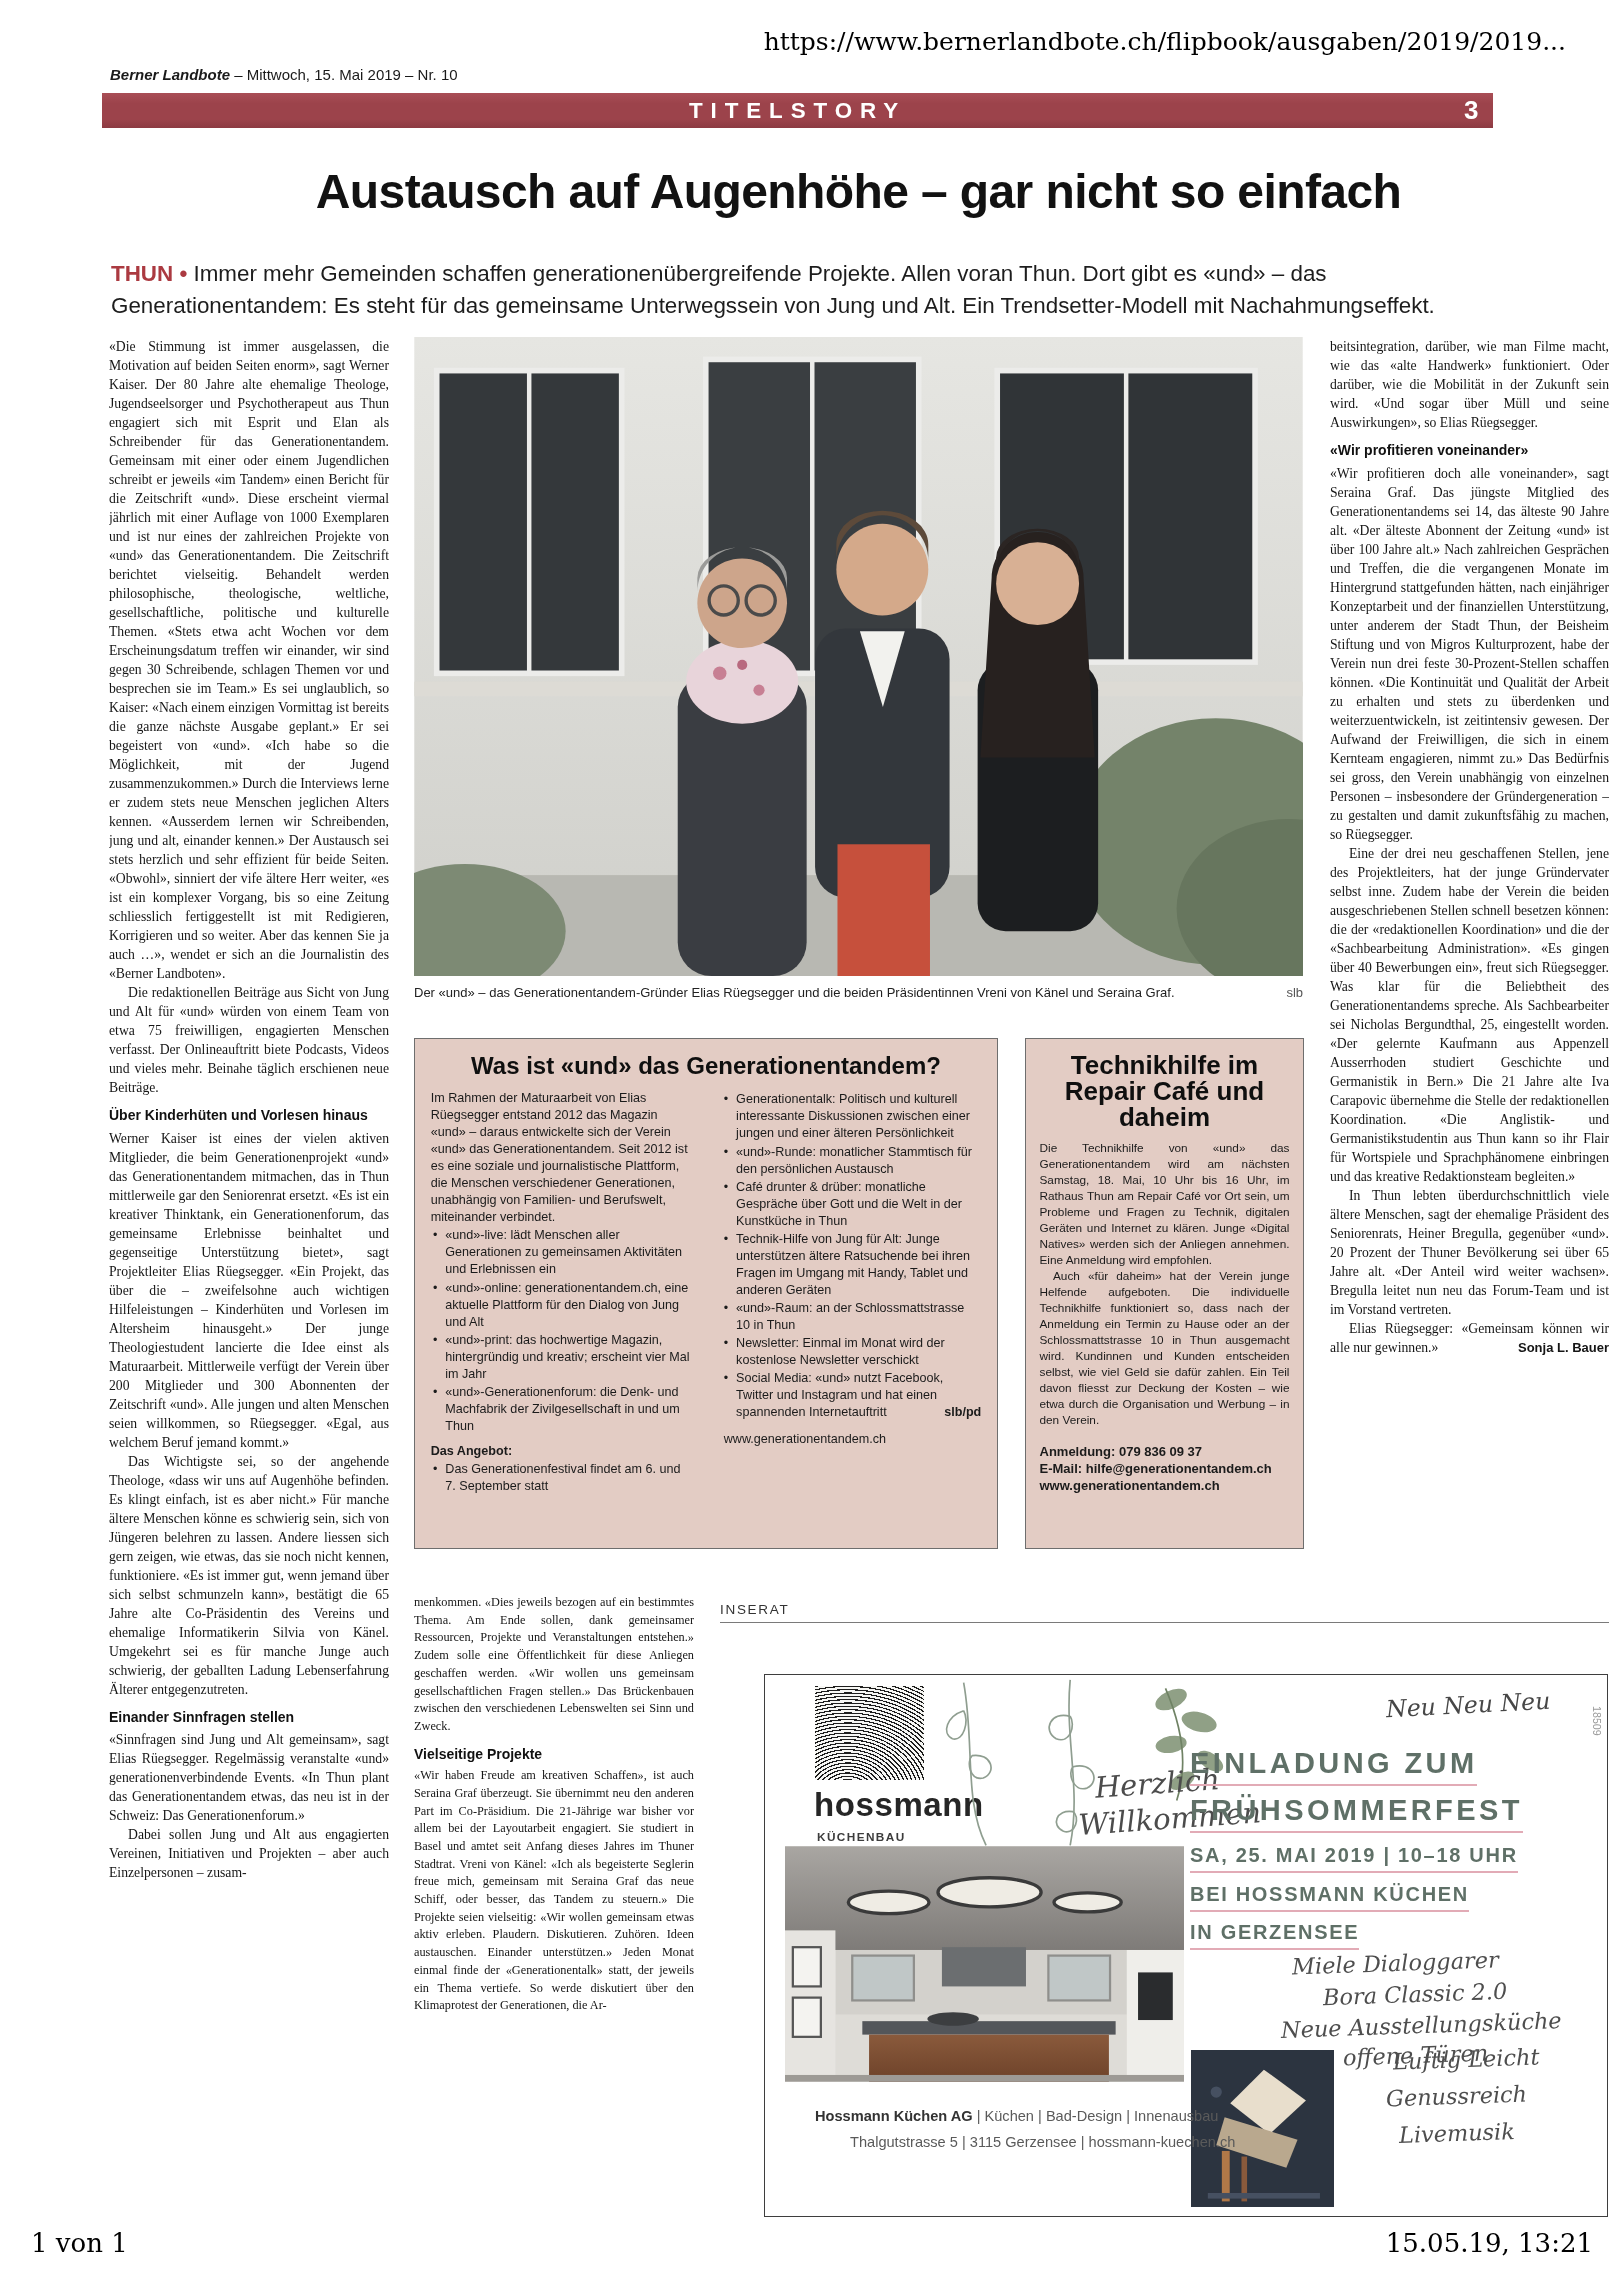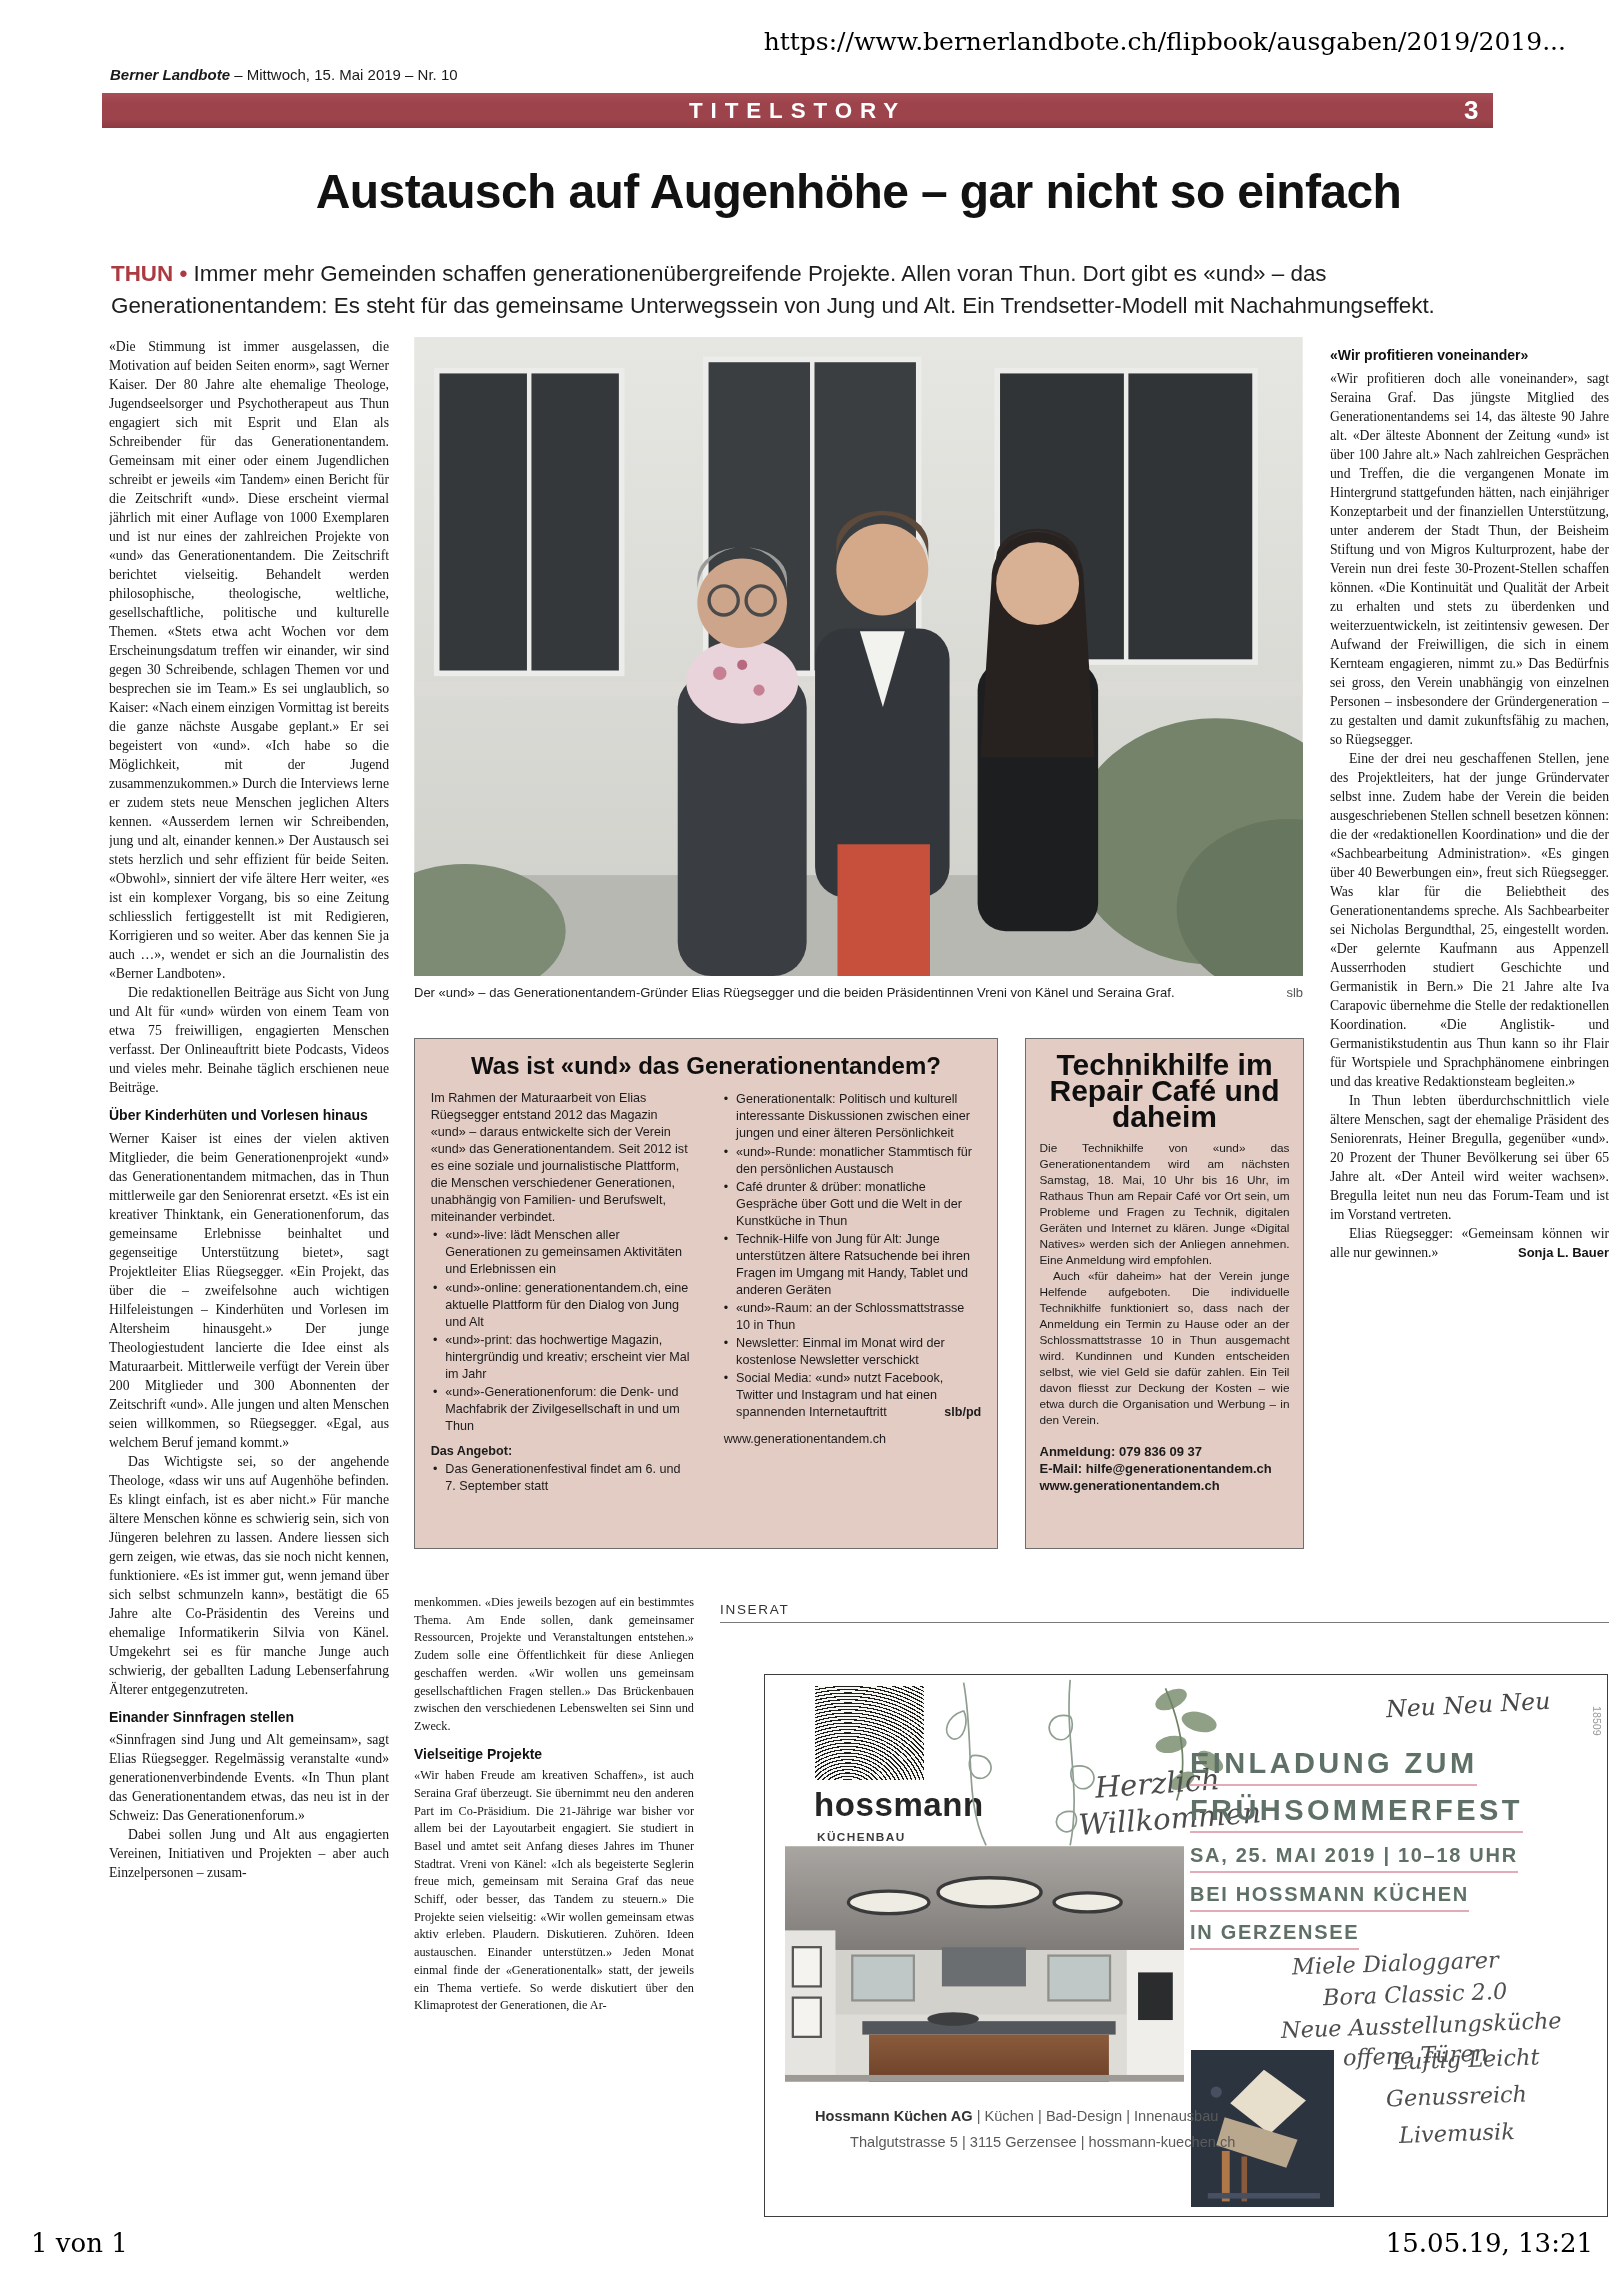--- a/index.html
+++ b/index.html
@@ -53,21 +53,21 @@
   .ib-cols { display:flex; gap:31px; }
   .ib-col { width:264px; font-size:12.6px; line-height:17px; }
   .box ul { list-style:none; }
   .box li { position:relative; padding-left:14.6px; margin-top:1.1px; }
   .box li::before { content:"•"; position:absolute; left:2.2px; top:0; }
   .offer-h { font-weight:bold; margin-top:7.9px; }
   .ib-credit { float:right; font-weight:bold; }
   .ib-web { margin-top:10px; padding-left:2.2px; }
 
   #techbox { left:1025px; top:1038px; width:279px; height:511px; padding:12.3px 13.5px; }
-  #techbox h2 { text-align:center; font-size:30px; line-height:26px; margin:1.1px 0 10px; color:#0f0f0f; }
+  #techbox h2 { text-align:center; font-size:26px; line-height:26px; margin:1.1px 0 10px; color:#0f0f0f; }
   #techbox p { font-size:11.8px; line-height:16px; text-align:justify; }
   #techbox p.ind { text-indent:13.5px; }
   .tb-contact { margin-top:14.6px; font-weight:bold; font-size:13px; line-height:17px; }
 
   
   #inserat-label { position:absolute; left:720px; top:1602px; font-size:13.5px; letter-spacing:1.7px; color:#333; }
   #inserat-rule  { position:absolute; left:720px; top:1622px; width:889px; border-top:1.7px solid #7a7a7a; }
 
   
   #adbox { position:absolute; left:764px; top:1674px; width:844px; height:543px;
@@ -227,20 +227,21 @@
   </div>
 </div>
 
 <div id="col2b" class="acol">
   <p>menkommen. «Dies jeweils bezogen auf ein bestimmtes Thema. Am Ende sollen, dank gemeinsamer Ressourcen, Projekte und Veranstaltungen entstehen.» Zudem solle eine Öffentlichkeit für diese Anliegen geschaffen werden. «Wir wollen uns gemeinsam gesellschaftlichen Fragen stellen.» Das Brückenbauen zwischen den verschiedenen Lebenswelten sei Sinn und Zweck.</p>
   <h3>Vielseitige Projekte</h3>
   <p>«Wir haben Freude am kreativen Schaffen», ist auch Seraina Graf überzeugt. Sie übernimmt neu den anderen Part im Co-Präsidium. Die 21-Jährige war bisher vor allem bei der Layoutarbeit engagiert. Sie studiert in Basel und amtet seit Anfang dieses Jahres im Thuner Stadtrat. Vreni von Känel: «Ich als begeisterte Seglerin freue mich, gemeinsam mit Seraina Graf das neue Schiff, oder besser, das Tandem zu steuern.» Die Projekte seien vielseitig: «Wir wollen gemeinsam etwas aktiv erleben. Plaudern. Diskutieren. Zuhören. Ideen austauschen. Einander unterstützen.» Jeden Monat einmal finde der «Generationentalk» statt, der jeweils ein Thema vertiefe. So werde diskutiert über den Klimaprotest der Generationen, die Ar-</p>
 </div>
 
 <div id="col5" class="acol">
+  <p>beitsintegration, darüber, wie man Filme macht, wie das «alte Handwerk» funktioniert. Oder darüber, wie die Mobilität in der Zukunft sein wird. «Und sogar über Müll und seine Auswirkungen», so Elias Rüegsegger.</p>
   <h3>«Wir profitieren voneinander»</h3>
   <p>«Wir profitieren doch alle voneinander», sagt Seraina Graf. Das jüngste Mitglied des Generationentandems sei 14, das älteste 90 Jahre alt. «Der älteste Abonnent der Zeitung «und» ist über 100 Jahre alt.» Nach zahlreichen Gesprächen und Treffen, die die vergangenen Monate im Hintergrund stattgefunden hätten, nach einjähriger Konzeptarbeit und der finanziellen Unterstützung, unter anderem der Stadt Thun, der Beisheim Stiftung und von Migros Kulturprozent, habe der Verein nun drei feste 30-Prozent-Stellen schaffen können. «Die Kontinuität und Qualität der Arbeit zu erhalten und stets zu überdenken und weiterzuentwickeln, ist zeitintensiv gewesen. Der Aufwand der Freiwilligen, die sich in einem Kernteam engagieren, nimmt zu.» Das Bedürfnis sei gross, den Verein unabhängig von einzelnen Personen – insbesondere der Gründergeneration – zu gestalten und damit zukunftsfähig zu machen, so Rüegsegger.</p>
   <p class="ind">Eine der drei neu geschaffenen Stellen, jene des Projektleiters, hat der junge Gründervater selbst inne. Zudem habe der Verein die beiden ausgeschriebenen Stellen schnell besetzen können: die der «redaktionellen Koordination» und die der «Sachbearbeitung Administration». «Es gingen über 40 Bewerbungen ein», freut sich Rüegsegger. Was klar für die Beliebtheit des Generationentandems spreche. Als Sachbearbeiter sei Nicholas Bergundthal, 25, eingestellt worden. «Der gelernte Kaufmann aus Appenzell Ausserrhoden studiert Geschichte und Germanistik in Bern.» Die 21 Jahre alte Iva Carapovic übernehme die Stelle der redaktionellen Koordination. «Die Anglistik- und Germanistikstudentin aus Thun kann so ihr Flair für Wortspiele und Sprachphänomene einbringen und das kreative Redaktionsteam begleiten.»</p>
   <p class="ind">In Thun lebten überdurchschnittlich viele ältere Menschen, sagt der ehemalige Präsident des Seniorenrats, Heiner Bregulla, gegenüber «und». 20 Prozent der Thuner Bevölkerung sei über 65 Jahre alt. «Der Anteil wird weiter wachsen». Bregulla leitet nun neu das Forum-Team und ist im Vorstand vertreten.</p>
   <p class="ind">
     <span>Elias Rüegsegger: «Gemeinsam können wir alle nur gewinnen.»</span>
     <span class="byline">Sonja L. Bauer</span>
   </p>
 </div>
 

